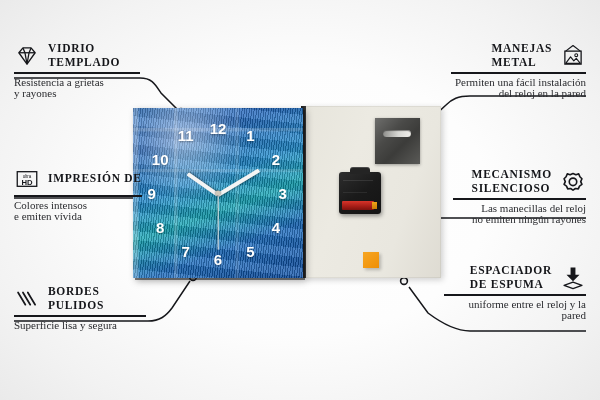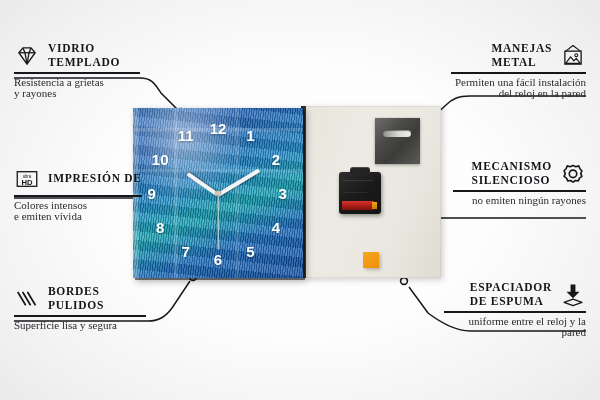--- a/index.html
+++ b/index.html
@@ -221,38 +221,39 @@
         <rect x="6" y="10" width="20" height="16" fill="none" stroke="#16171b" stroke-width="1.6"></rect>
         <circle cx="20" cy="15" r="1.8" fill="none" stroke="#16171b" stroke-width="1.3"></circle>
         <path d="M7 25 L13 17 L17 22 L20 19 L25 25 Z" fill="none" stroke="#16171b" stroke-width="1.4" stroke-linejoin="round"></path>
       </svg>
     </div>
     <div class="c-rule" style="width:135px"></div>
     <div class="c-sub">Permiten una fácil instalación</div>
     <div class="c-sub">del reloj en la pared</div>
   </div>
 
-  <div class="callout right" style="left:453px;top:160px;width:133px;">
+  <div class="callout right" style="left:453px;top:168px;width:133px;">
     <div class="c-head">
       <div>
         <div class="c-title">MECANISMO</div>
         <div class="c-title">SILENCIOSO</div>
       </div>
       <svg class="ic" viewBox="0 0 32 32">
         <g fill="none" stroke="#16171b" stroke-width="2" stroke-linecap="round" stroke-linejoin="round">
           <path d="M16 5.5 L19.5 7 L23 6 L24.5 9.5 L27 12 L25.5 15.5 L27 19 L24 21 L22.5 24.5 L19 24 L16 26 L13 24 L9.5 24.5 L8 21 L5 19 L6.5 15.5 L5 12 L7.5 9.5 L9 6 L12.5 7 Z"></path>
           <circle cx="16" cy="15.8" r="4.6"></circle>
         </g>
       </svg>
     </div>
     <div class="c-rule" style="width:133px"></div>
+    <div class="c-sub">Las manecillas del reloj</div>
     <div class="c-sub">no emiten ningún rayones</div>
   </div>
 
-  <div class="callout right" style="left:444px;top:281px;width:142px;">
+  <div class="callout right" style="left:444px;top:264px;width:142px;">
     <div class="c-head">
       <div>
         <div class="c-title">ESPACIADOR</div>
         <div class="c-title">DE ESPUMA</div>
       </div>
       <svg class="ic" viewBox="0 0 32 32">
         <path d="M13 3 L19 3 L19 12 L24 12 L16 20 L8 12 L13 12 Z" fill="#16171b"></path>
         <path d="M16 21 L27 25 L16 29 L5 25 Z" fill="none" stroke="#16171b" stroke-width="1.7" stroke-linejoin="round"></path>
       </svg>
     </div>

